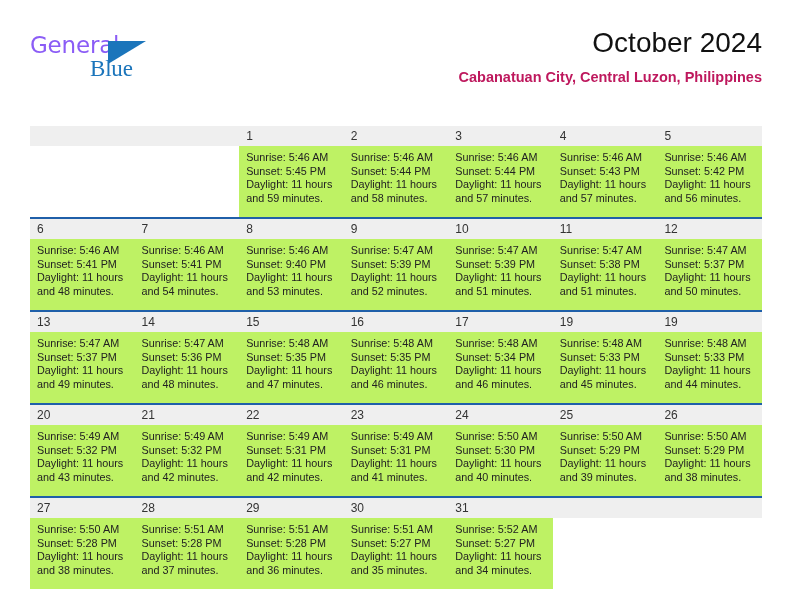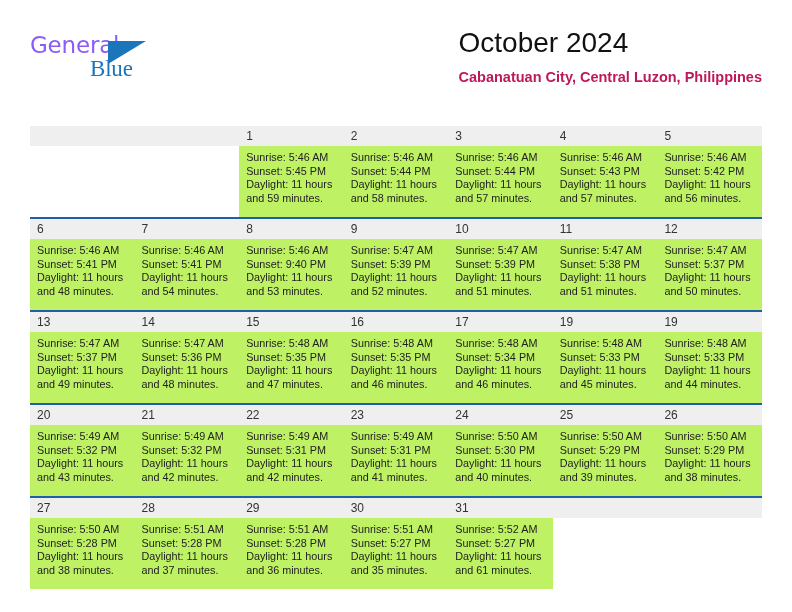--- a/index.html
+++ b/index.html
@@ -61,21 +61,21 @@
     width: 0;
     height: 0;
     border-left: 38px solid #1b75bb;
     border-bottom: 23px solid transparent;
   }
 
   .title-block {
     position: absolute;
     right: 0;
     top: 0;
-    text-align: left;
+    text-align: right;
   }
   .month-title {
     font-size: 28px;
     font-weight: normal;
     color: #111111;
     line-height: 34px;
     white-space: nowrap;
     font-family: "Liberation Sans", sans-serif;
   }
   .location-title {
@@ -421,21 +421,21 @@
           <td>
             <span class="detail-line">Sunrise: 5:51 AM</span>
             <span class="detail-line">Sunset: 5:27 PM</span>
             <span class="detail-line">Daylight: 11 hours</span>
             <span class="detail-line">and 35 minutes.</span>
           </td>
           <td>
             <span class="detail-line">Sunrise: 5:52 AM</span>
             <span class="detail-line">Sunset: 5:27 PM</span>
             <span class="detail-line">Daylight: 11 hours</span>
-            <span class="detail-line">and 61 minutes.</span>
+            <span class="detail-line">and 34 minutes.</span>
           </td>
           <td class="empty"></td>
           <td class="empty"></td>
         </tr>
       </tbody>
   </table>
 
 </div>
 
 </body></html>

